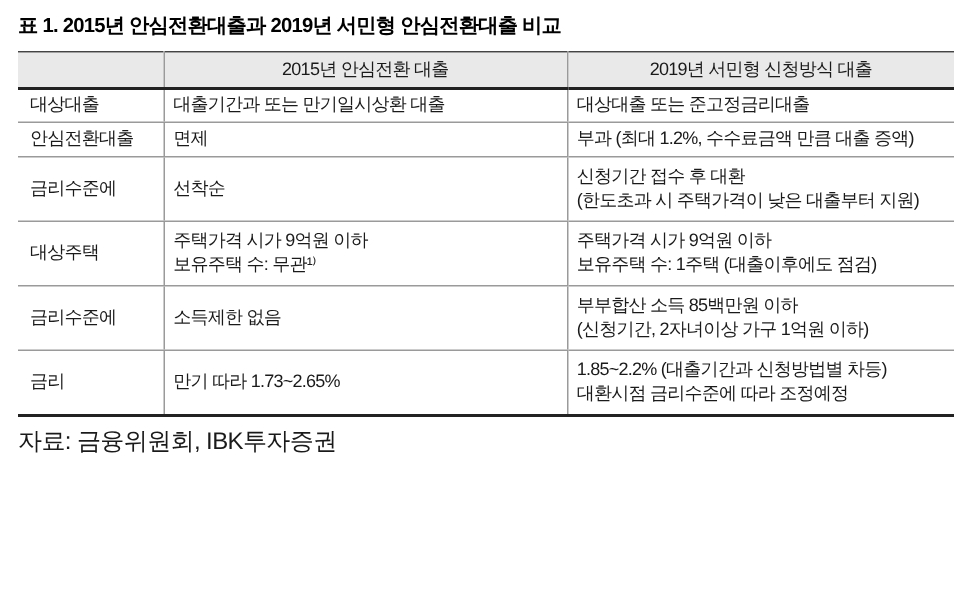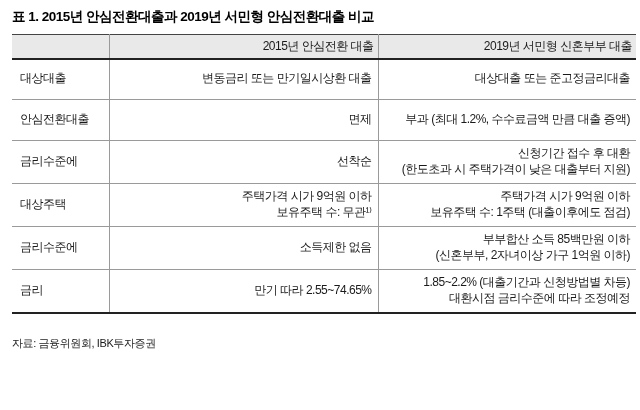--- a/index.html
+++ b/index.html
@@ -49,55 +49,55 @@
   }
   .cmp td{
     border-bottom:1px solid var(--border_light);
     vertical-align:middle;
     padding:2px 6px;
     white-space:pre-line;
     line-height:1.32;
     letter-spacing:-0.5px;
     overflow:hidden;
   }
-  .cmp th + th, .cmp td + td{border-left:1px solid var(--border_light);text-align:right;}
+  .cmp th + th, .cmp td + td{border-left:1px solid var(--border_light);}
   .cmp td.lbl{padding-left:8px;}
-  tr.s td{height:41px;}
+  tr.s td{height:23px;}
   tr.d td{height:43px;}
   .source{
-    font-size:11px;
+    font-size:16px;
     letter-spacing:-0.4px;
-    margin-top:22px;
+    margin-top:6px;
     color:#1a1a1a;
     white-space:nowrap;
   }
 </style>
 </head>
 <body>
 
 <div class="page">
   <div class="title">표 1. 2015년 안심전환대출과 2019년 서민형 안심전환대출 비교</div>
 
   <table class="cmp">
     <colgroup>
         <col class="c1">
         <col class="c2">
         <col class="c3">
       </colgroup>
     <thead>
       <tr>
         <th></th>
         <th>2015년 안심전환 대출</th>
-        <th>2019년 서민형 신혼부부 대출</th>
+        <th>2019년 서민형 신청방식 대출</th>
       </tr>
     </thead>
     <tbody>
       <tr class="s">
         <td class="lbl">대상대출</td>
-        <td>변동금리 또는 만기일시상환 대출</td>
+        <td>대출기간과 또는 만기일시상환 대출</td>
         <td>대상대출 또는 준고정금리대출</td>
       </tr>
       <tr class="s">
         <td class="lbl">안심전환대출</td>
         <td>면제</td>
         <td>부과 (최대 1.2%, 수수료금액 만큼 대출 증액)</td>
       </tr>
       <tr class="d">
         <td class="lbl">금리수준에</td>
         <td>선착순</td>
@@ -108,25 +108,25 @@
         <td class="lbl">대상주택</td>
         <td>주택가격 시가 9억원 이하
 보유주택 수: 무관¹⁾</td>
         <td>주택가격 시가 9억원 이하
 보유주택 수: 1주택 (대출이후에도 점검)</td>
       </tr>
       <tr class="d">
         <td class="lbl">금리수준에</td>
         <td>소득제한 없음</td>
         <td>부부합산 소득 85백만원 이하
-(신혼부부, 2자녀이상 가구 1억원 이하)</td>
+(신청기간, 2자녀이상 가구 1억원 이하)</td>
       </tr>
       <tr class="d">
         <td class="lbl">금리</td>
-        <td>만기 따라 2.55~74.65%</td>
+        <td>만기 따라 1.73~2.65%</td>
         <td>1.85~2.2% (대출기간과 신청방법별 차등)
 대환시점 금리수준에 따라 조정예정</td>
       </tr>
     </tbody>
   </table>
 
   <div class="source">자료: 금융위원회, IBK투자증권</div>
 </div>
 
 </body></html>

